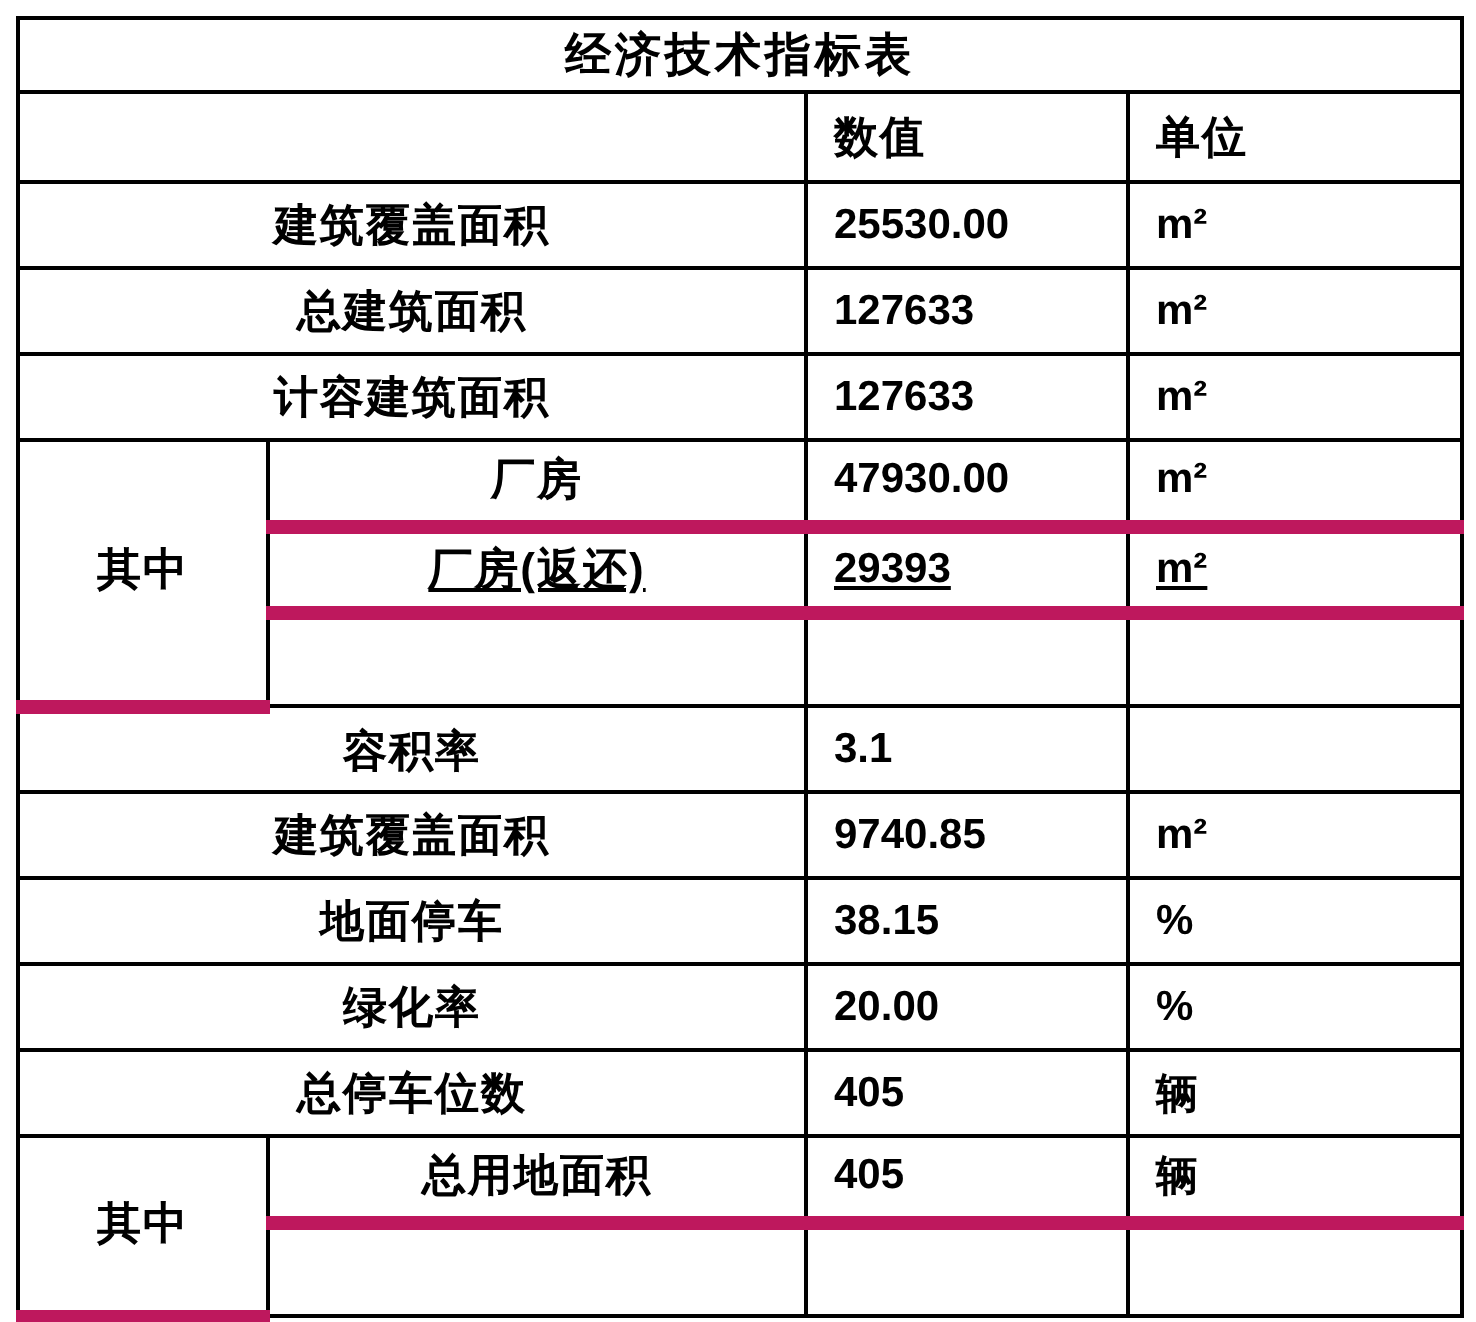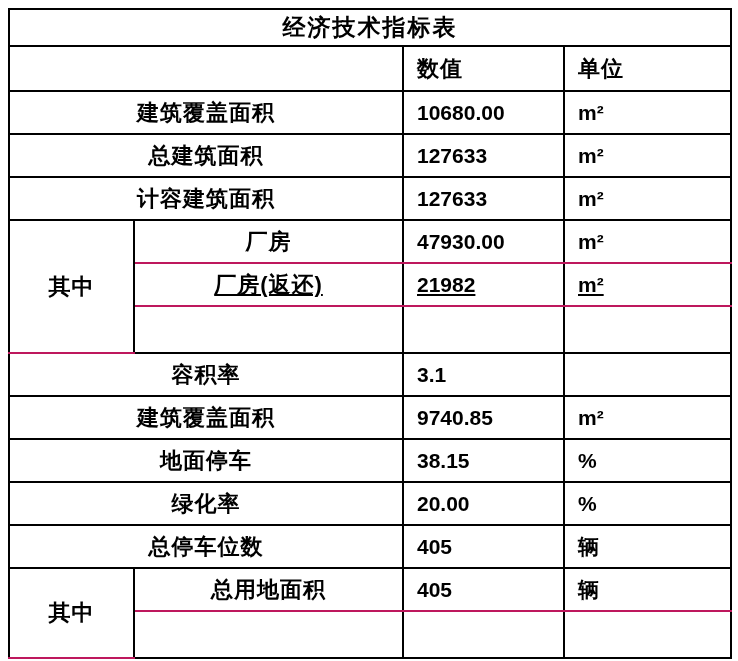--- a/index.html
+++ b/index.html
@@ -47,21 +47,21 @@
     text-align: left;
     padding-left: 13px;
     font-size: 21px;
     margin-top: 16px;
   }
   tr.rh td.val, tr.rh td.unit {
     font-size: 22px;
     letter-spacing: 1px;
   }
   
-  tr.tb > td { border-bottom: 2px solid #be185d; }
+  tr.tb > td { border-bottom: 7px solid #be185d; }
   tr.tt > td { border-top: 1px solid #555555; text-decoration: underline; }
 </style>
 </head>
 <body>
 
 <table class="indicator">
   <colgroup>
     <col style="width:125px">
     <col style="width:269px">
     <col style="width:161px">
@@ -74,21 +74,21 @@
   </tr>
 
   <tr class="rh">
     <td colspan="2" class="lbl"></td>
     <td class="val">数值</td>
     <td class="unit">单位</td>
   </tr>
 
   <tr class="r">
     <td colspan="2" class="lbl">建筑覆盖面积</td>
-    <td class="val">10680.00</td>
+    <td class="val">25530.00</td>
     <td class="unit">m²</td>
   </tr>
   <tr class="r">
     <td colspan="2" class="lbl">总建筑面积</td>
     <td class="val">127633</td>
     <td class="unit">m²</td>
   </tr>
   <tr class="r">
     <td colspan="2" class="lbl">计容建筑面积</td>
     <td class="val">127633</td>
@@ -96,21 +96,21 @@
   </tr>
 
   <tr class="r tb">
     <td rowspan="3" class="grp">其中</td>
     <td class="lbl">厂房</td>
     <td class="val">47930.00</td>
     <td class="unit">m²</td>
   </tr>
   <tr class="r tt tb">
     <td class="lbl">厂房(返还)</td>
-    <td class="val">21982</td>
+    <td class="val">29393</td>
     <td class="unit">m²</td>
   </tr>
   <tr class="re tt">
     <td class="lbl"></td>
     <td class="val"></td>
     <td class="unit"></td>
   </tr>
 
   <tr class="r">
     <td colspan="2" class="lbl">容积率</td>

